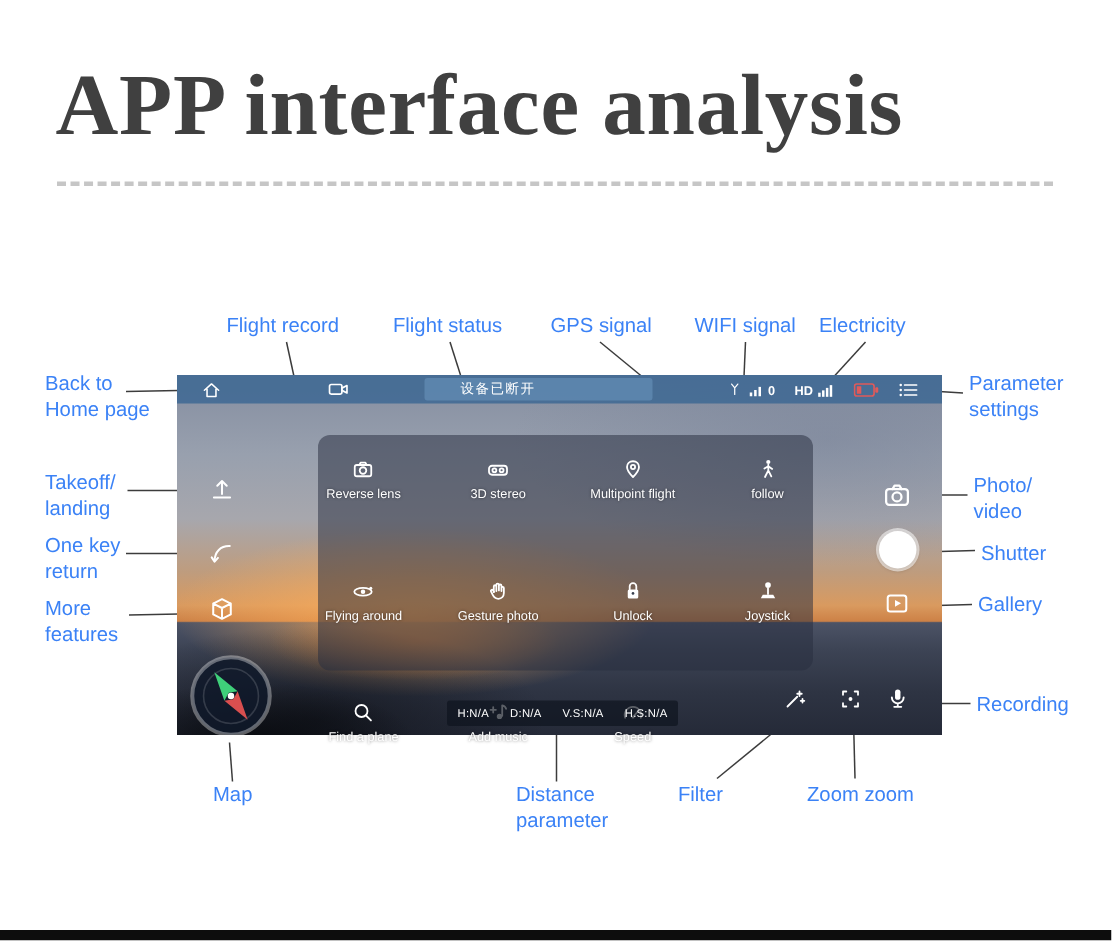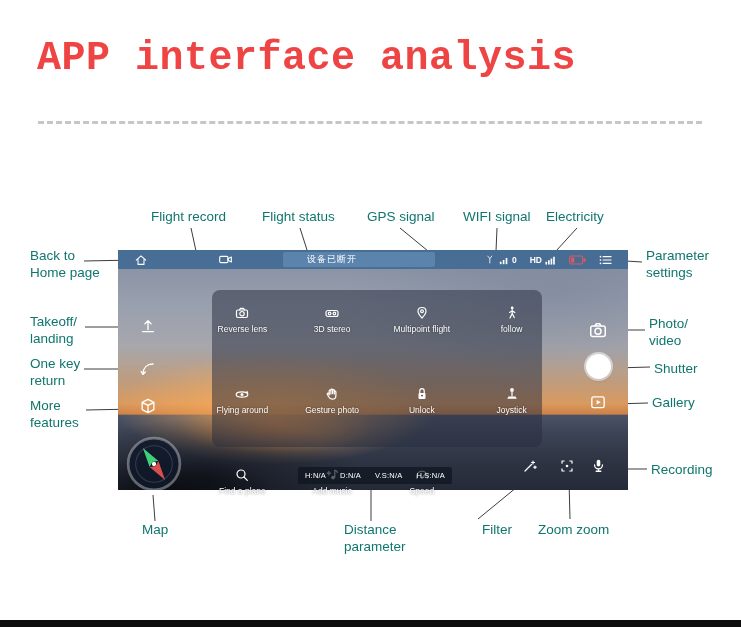--- a/index.html
+++ b/index.html
@@ -1,27 +1,27 @@
 <!DOCTYPE html>
 <html><head>
 <meta charset="utf-8">
 <style>
   * { margin:0; padding:0; box-sizing:border-box; }
   body { background:#fff; font-family:"Liberation Sans", sans-serif; }
   .page { position:relative; width:741px; height:627px; background:#ffffff; overflow:hidden; }
 
-  .title { position:absolute; left:37px; top:36px; font-size:40px; font-weight:800;
-           letter-spacing:0.5px; color:#ef4444; font-family:Liberation Mono, monospace; }
+  .title { position:absolute; left:37px; top:36px; font-size:58px; font-weight:800;
+           letter-spacing:0.5px; color:#404040; font-family:Liberation Serif, serif; }
   .dashes { position:absolute; left:38px; top:121px; width:664px; height:0;
             border-top:3px dashed #c6c6c6; }
 
   .lines { position:absolute; left:0; top:0; width:741px; height:627px; pointer-events:none; }
   .lines line { stroke:#3c3c3c; stroke-width:1; }
 
-  .callout { position:absolute; font-size:13.5px; line-height:1.25; color:#0f766e;
+  .callout { position:absolute; font-size:13.5px; line-height:1.25; color:#3b82f6;
              white-space:pre-line; }
 
   
   .app { position:absolute; left:118px; top:250px; width:510px; height:240px; }
   .app-bg { position:absolute; inset:0; overflow:hidden;
     background:
       radial-gradient(150px 55px at 10% 102%, rgba(8,10,14,0.95), rgba(8,10,14,0) 72%),
       radial-gradient(220px 90px at 18% 96%, rgba(12,14,20,0.65), rgba(12,14,20,0) 70%),
       radial-gradient(130px 35px at 31% 74%, rgba(235,140,60,0.55), rgba(235,140,60,0) 75%),
       radial-gradient(230px 80px at 31% 66%, rgba(255,175,90,0.85), rgba(255,175,90,0) 70%),
@@ -111,21 +111,21 @@
   <div class="callout" style="left:646px; top:248px;">Parameter
 settings</div>
   <div class="callout" style="left:649px; top:316px;">Photo/
 video</div>
   <div class="callout" style="left:654px; top:361px;">Shutter</div>
   <div class="callout" style="left:652px; top:395px;">Gallery</div>
   <div class="callout" style="left:651px; top:462px;">Recording</div>
   <div class="callout" style="left:142px; top:522px;">Map</div>
   <div class="callout" style="left:344px; top:522px;">Distance
 parameter</div>
-  <div class="callout" style="left:482px; top:522px;text-align:right;">Filter</div>
+  <div class="callout" style="left:452px; top:522px;text-align:right;">Filter</div>
   <div class="callout" style="left:538px; top:522px;">Zoom zoom</div>
 
   <div class="app">
     <div class="app-bg"></div>
 
     <div class="statusbar">
       <span class="wic sb-home">
         <svg viewBox="0 0 16 16" width="14" height="14">
             <path d="M2.6 8.2 L8 3.4 L13.4 8.2 M4.6 7.4 V13 h6.8 V7.4"></path>
           </svg>

